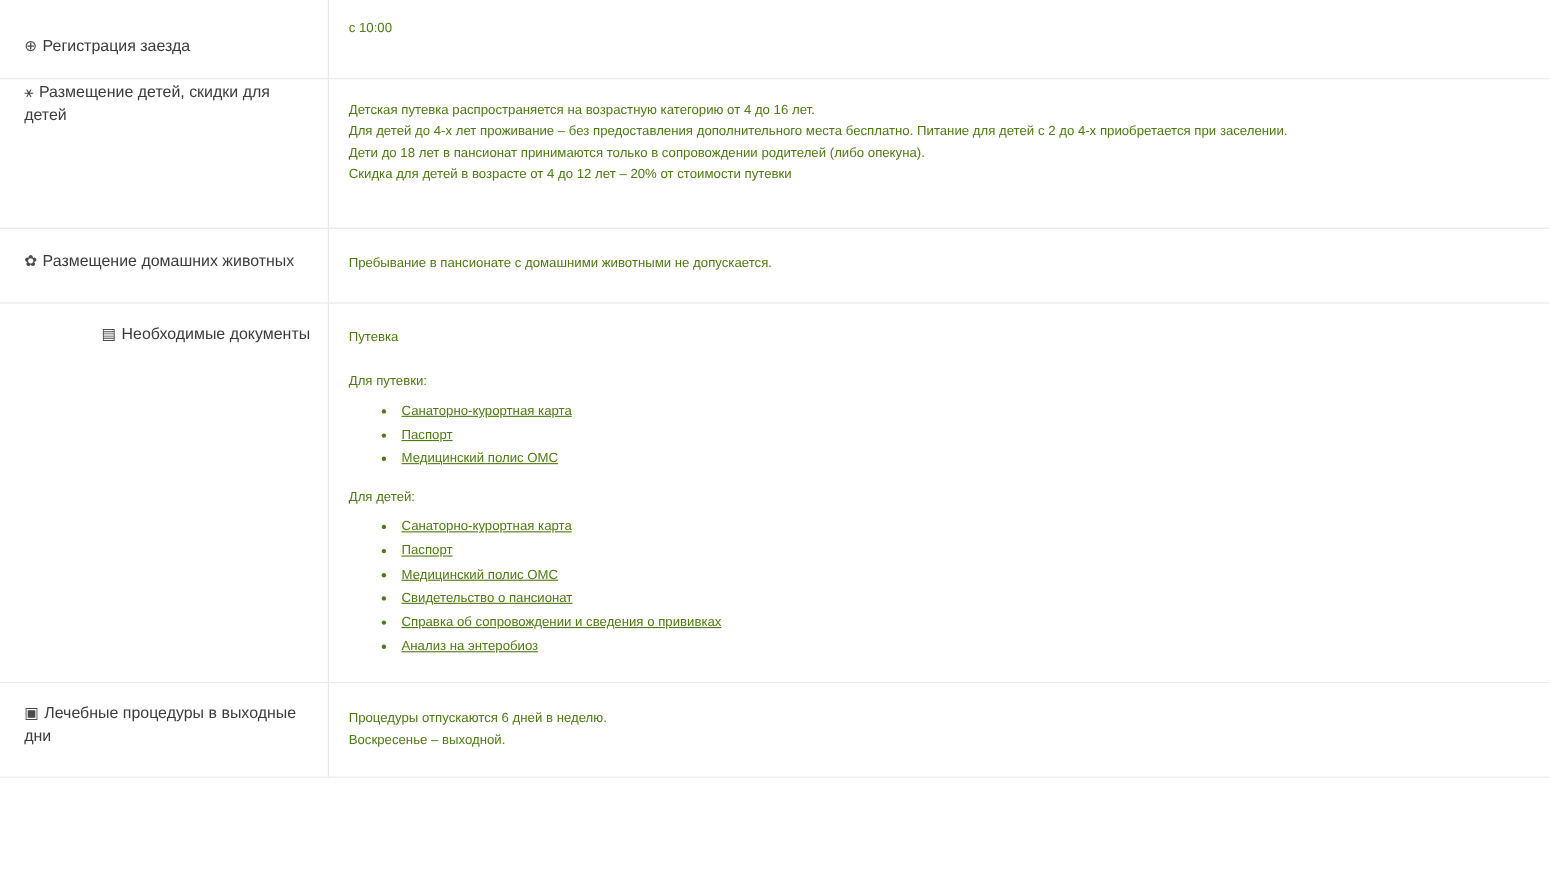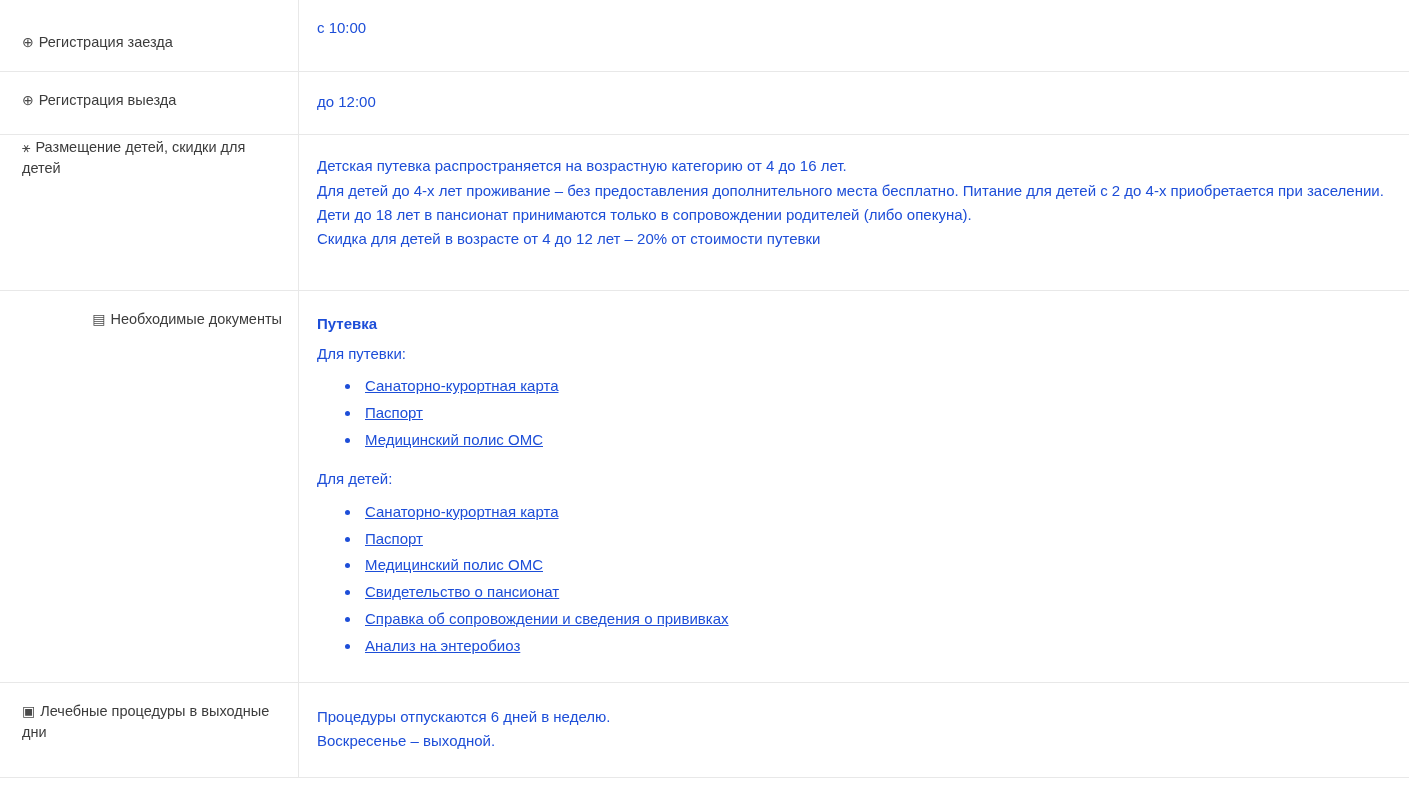--- a/index.html
+++ b/index.html
@@ -30,22 +30,22 @@
   td.label-cell {
     width: 260px;
     border-right: 1px solid #e8e8e8;
     padding: 15px 16px 16px 22px;
     color: #3c3c3c;
     font-size: 14.5px;
     line-height: 1.45;
   }
   td.value-cell {
     padding: 14px 20px 16px 18px;
-    color: #1d4ed8;
-    font-size: 15px;
+    color: #4d7c0f;
+    font-size: 12px;
     line-height: 1.62;
   }
   .label-inner {
     display: block;
   }
   .lbl-icon {
     display: inline-block;
     margin-right: 5px;
     color: #4a4a4a;
     font-size: 14px;
@@ -53,22 +53,22 @@
     vertical-align: baseline;
   }
   .lbl-text {
     display: inline;
   }
   .value-line {
     display: block;
   }
   .value-strong {
     display: block;
-    font-weight: bold;
-    margin-bottom: 6px;
+    font-weight: normal;
+    margin-bottom: 20px;
   }
   .sub-head {
     display: block;
     margin-top: 2px;
   }
   ul.doc-list {
     margin: 7px 0 14px 0;
     padding-left: 44px;
     list-style-type: disc;
     text-decoration: underline;
@@ -103,45 +103,45 @@
       <td class="label-cell">
         <span class="label-inner">
           <span class="lbl-icon">⊕</span><span class="lbl-text">Регистрация заезда</span>
         </span>
       </td>
       <td class="value-cell">
         <span class="value-line">с 10:00</span>
       </td>
     </tr>
 
-    <tr class="row-checkout">
-      <td class="label-cell">
-        <span class="label-inner">
-          <span class="lbl-icon">⊕</span><span class="lbl-text">Регистрация выезда</span>
-        </span>
-      </td>
-      <td class="value-cell">
-        <span class="value-line">до 12:00</span>
-      </td>
-    </tr>
 
     <tr class="row-children">
       <td class="label-cell">
         <span class="label-inner">
           <span class="lbl-icon">⚹</span><span class="lbl-text">Размещение детей, скидки для детей</span>
         </span>
       </td>
       <td class="value-cell">
         <span class="value-line">Детская путевка распространяется на возрастную категорию от 4 до 16 лет.</span>
         <span class="value-line">Для детей до 4-х лет проживание – без предоставления дополнительного места бесплатно. Питание для детей с 2 до 4-х приобретается при заселении.</span>
         <span class="value-line">Дети до 18 лет в пансионат принимаются только в сопровождении родителей (либо опекуна).</span>
         <span class="value-line">Скидка для детей в возрасте от 4 до 12 лет – 20% от стоимости путевки</span>
       </td>
     </tr>
 
+    <tr class="row-pets">
+      <td class="label-cell">
+        <span class="label-inner">
+          <span class="lbl-icon">✿</span><span class="lbl-text">Размещение домашних животных</span>
+        </span>
+      </td>
+      <td class="value-cell">
+        <span class="value-line">Пребывание в пансионате с домашними животными не допускается.</span>
+      </td>
+    </tr>
 
     <tr class="row-docs">
       <td class="label-cell">
         <span class="label-inner">
           <span class="lbl-icon">▤</span><span class="lbl-text">Необходимые документы</span>
         </span>
       </td>
       <td class="value-cell">
         <span class="value-strong">Путевка</span>
         <span class="sub-head">Для путевки:</span>

